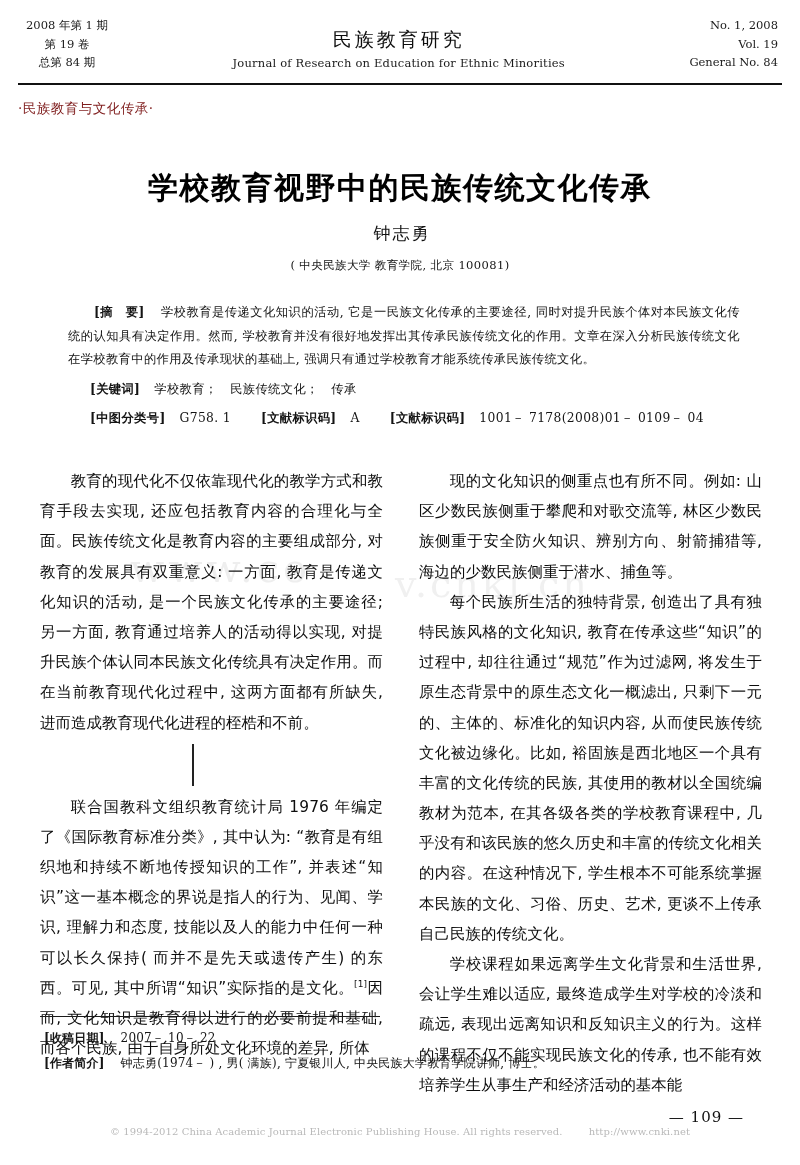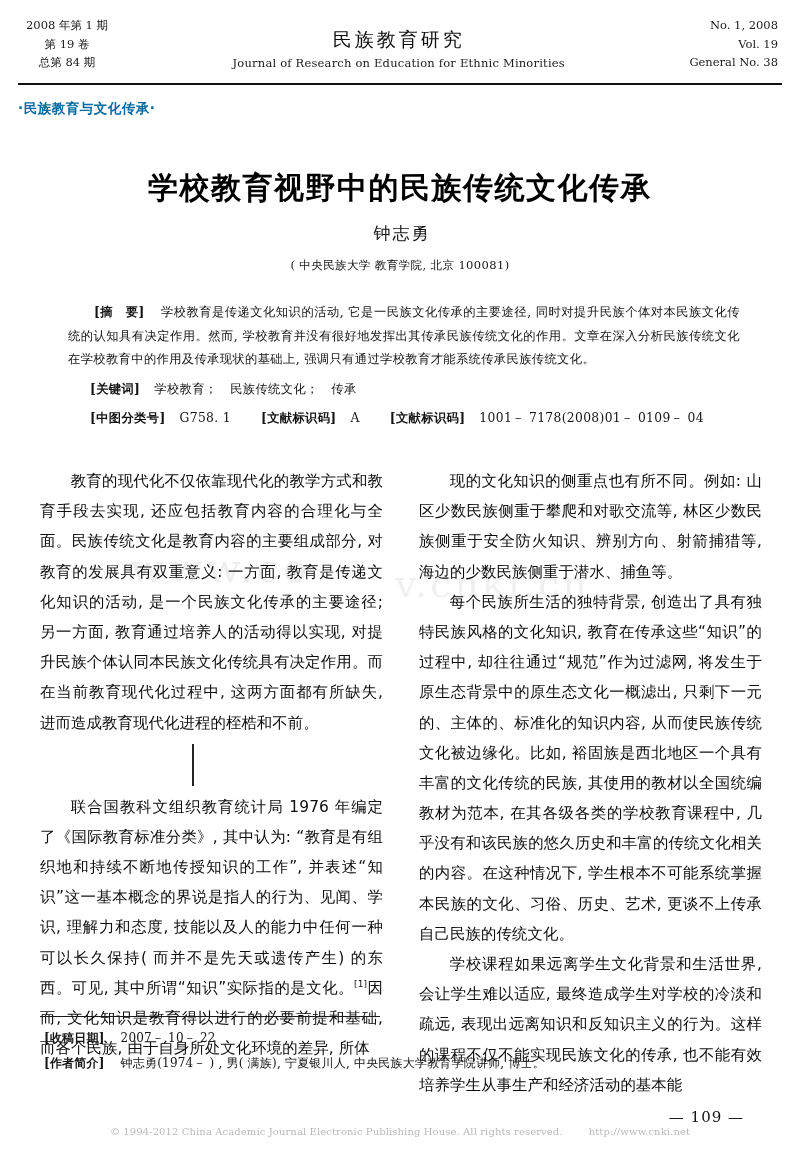--- a/index.html
+++ b/index.html
@@ -71,22 +71,22 @@
     border-top: 2px solid #111;
   }
 
   
   .section-marker {
     position: absolute;
     left: 18px;
     top: 100px;
     font-size: 13.5px;
     letter-spacing: 0.5px;
-    color: #0369a1;
-    font-weight: 700;
+    color: #7f1d1d;
+    font-weight: 400;
   }
 
   
   .title {
     position: absolute;
     left: 0;
     right: 0;
     top: 148px;
     text-align: center;
     font-size: 30px;
@@ -265,21 +265,21 @@
       <div>第 19 卷</div>
       <div>总第 84 期</div>
     </div>
     <div class="mast-center">
       <div class="journal-cn">民族教育研究</div>
       <div class="journal-en">Journal of Research on Education for Ethnic Minorities</div>
     </div>
     <div class="mast-right">
       <div>No. 1, 2008</div>
       <div>Vol. 19</div>
-      <div>General No. 38</div>
+      <div>General No. 84</div>
     </div>
   </div>
   <div class="mast-rule"></div>
 
   <div class="section-marker">·民族教育与文化传承·</div>
 
   <h1 class="title">学校教育视野中的民族传统文化传承</h1>
   <div class="author">钟志勇</div>
   <div class="affiliation">( 中央民族大学 教育学院, 北京   100081)</div>
 

